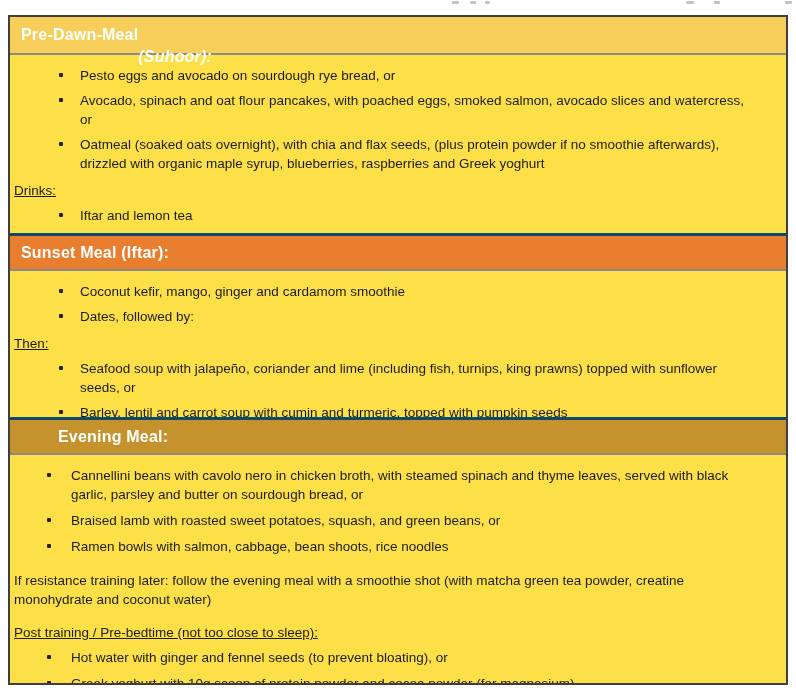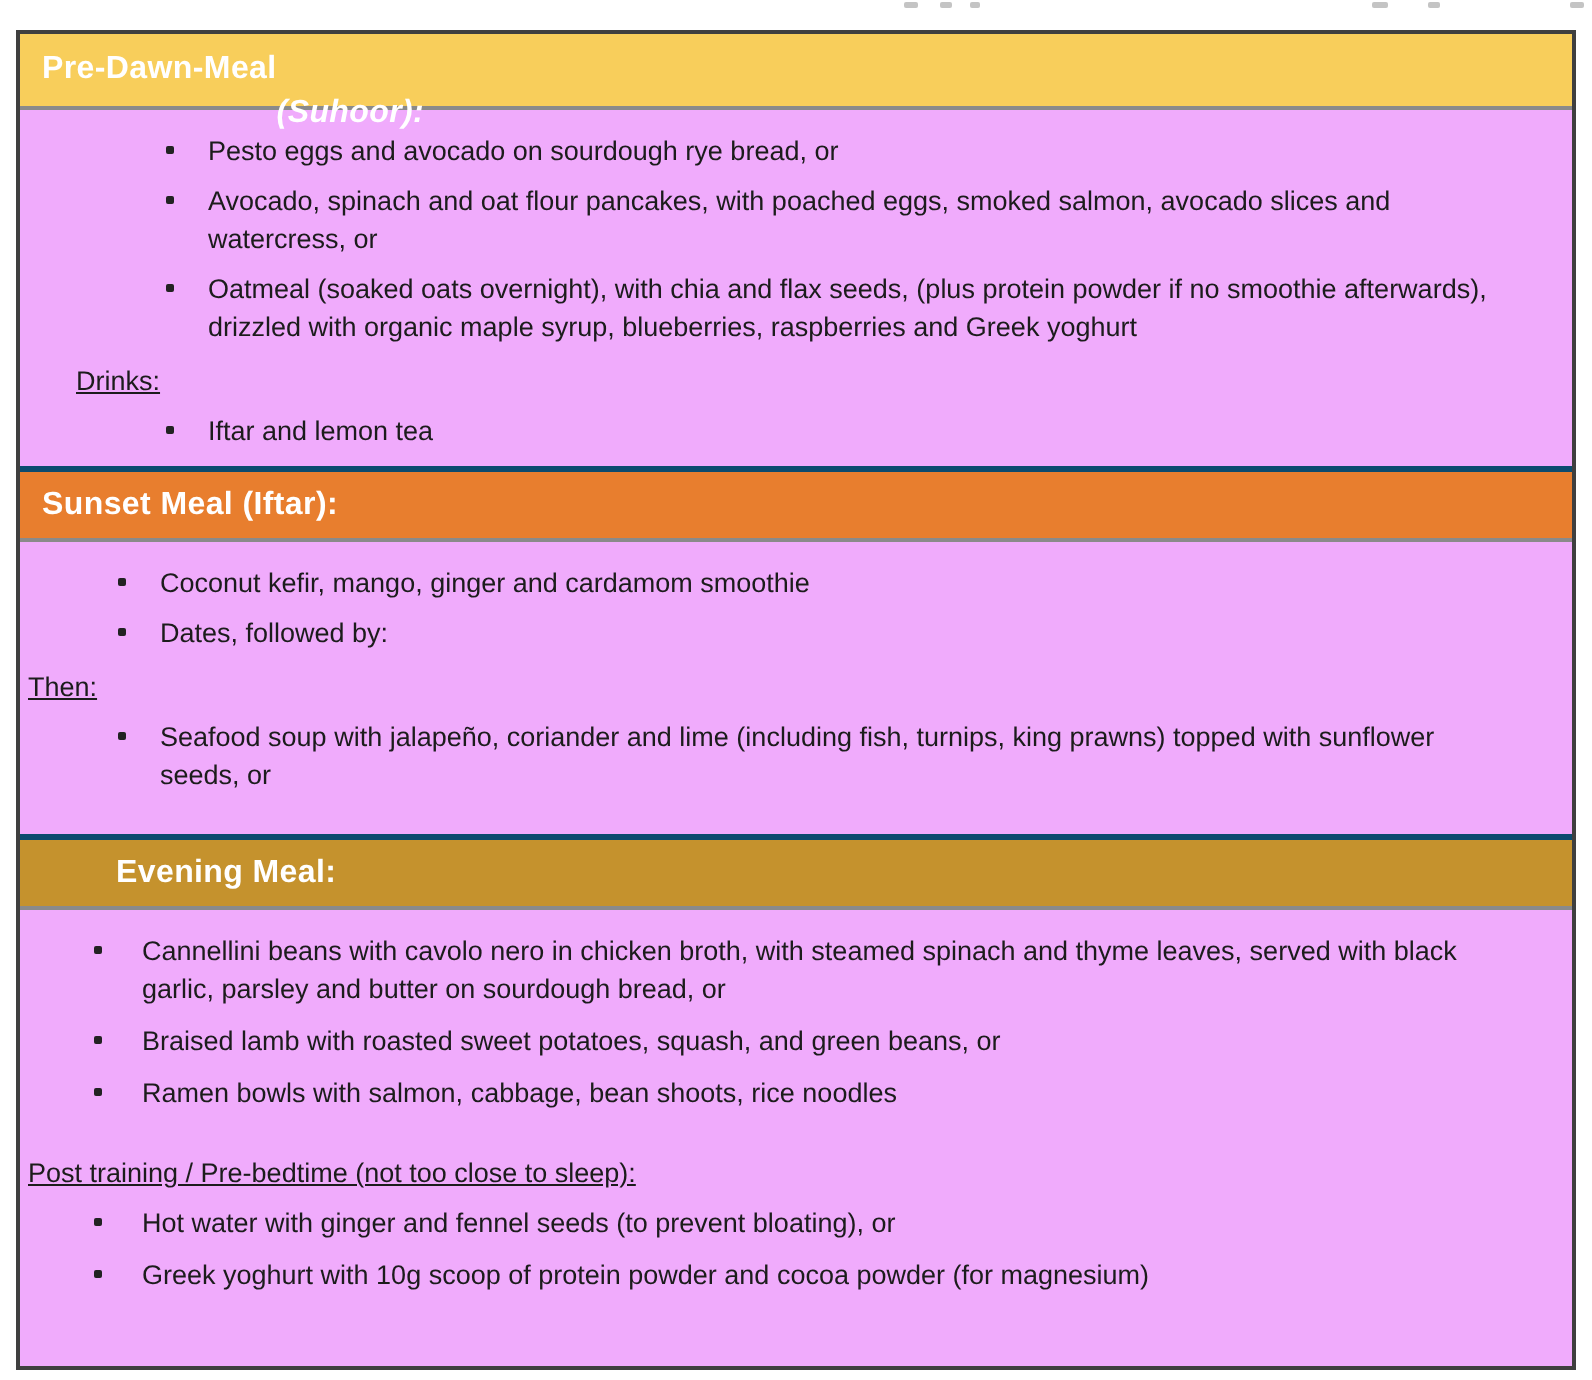--- a/index.html
+++ b/index.html
@@ -3,35 +3,35 @@
 <meta charset="utf-8">
 <style>
   html,body{margin:0;padding:0;background:#ffffff;}
   .page{
     position:relative;width:796px;height:690px;background:#ffffff;overflow:hidden;
     font-family:"Liberation Sans", sans-serif;
   }
   .frag{position:absolute;top:1px;height:3px;background:#c4c4c4;border-radius:1px;}
   .meal-table{
     position:absolute;left:8px;top:15px;width:780px;
-    border:2px solid #3f3f3f;background:#f0abfc;box-sizing:border-box;
+    border:2px solid #3f3f3f;background:#fde047;box-sizing:border-box;
   }
   .section-header{
     box-sizing:border-box;height:38px;display:flex;align-items:center;
     padding:0 11px;color:#ffffff;font-weight:bold;font-size:16px;
     border-top:3px solid #0c4a6e;border-bottom:2px solid #8a8a8a;
     letter-spacing:0.2px;
   }
   .section:first-child .section-header{border-top:none;}
   .section-header .it{font-style:italic;margin-top:44px;}
   .sec-body{
     box-sizing:border-box;overflow:hidden;padding-top:11px;
     font-size:13.5px;line-height:19px;color:#1c1c1c;
   }
-  .b1{height:178px;margin-left:24px;}
+  .b1{height:178px;}
   .b2{height:146px;}
   .b3{height:228px;}
   ul{list-style:none;margin:0;padding:0;}
   .blist > li{position:relative;padding:0 38px 6px 70px;}
   .blist > li::before{
     content:"";position:absolute;left:49px;top:7px;width:4px;height:4px;
     background:#222222;border-radius:1px;
   }
   .tight > li{padding:0 30px 7px 61px;}
   .tight > li::before{left:37px;}
@@ -78,35 +78,37 @@
           <span class="it"></span>
       </div>
       <div class="sec-body b2">
         <ul class="blist">
           <li><span>Coconut kefir, mango, ginger and cardamom smoothie</span></li>
           <li><span>Dates, followed by:</span></li>
         </ul>
         <div class="sub-label">Then:</div>
         <ul class="blist">
           <li><span>Seafood soup with jalapeño, coriander and lime (including fish, turnips, king prawns) topped with sunflower seeds, or</span></li>
+          <li><span>Barley, lentil and carrot soup with cumin and turmeric, topped with pumpkin seeds</span></li>
         </ul>
       </div>
     </div>
 
     <div class="section">
       <div class="section-header" style="background-color: rgb(197, 146, 45); padding-left: 48px;">
         <span>Evening Meal:</span>
           <span class="it"></span>
       </div>
       <div class="sec-body b3">
         <ul class="blist tight">
           <li><span>Cannellini beans with cavolo nero in chicken broth, with steamed spinach and thyme leaves, served with black garlic, parsley and butter on sourdough bread, or</span></li>
           <li><span>Braised lamb with roasted sweet potatoes, squash, and green beans, or</span></li>
           <li><span>Ramen bowls with salmon, cabbage, bean shoots, rice noodles</span></li>
         </ul>
+        <div class="note">If resistance training later: follow the evening meal with a smoothie shot (with matcha green tea powder, creatine monohydrate and coconut water)</div>
         <div class="sub-label post-gap">Post training / Pre-bedtime (not too close to sleep):</div>
         <ul class="blist tight">
           <li><span>Hot water with ginger and fennel seeds (to prevent bloating), or</span></li>
           <li><span>Greek yoghurt with 10g scoop of protein powder and cocoa powder (for magnesium)</span></li>
         </ul>
       </div>
     </div>
 
   </div>
 </div>

